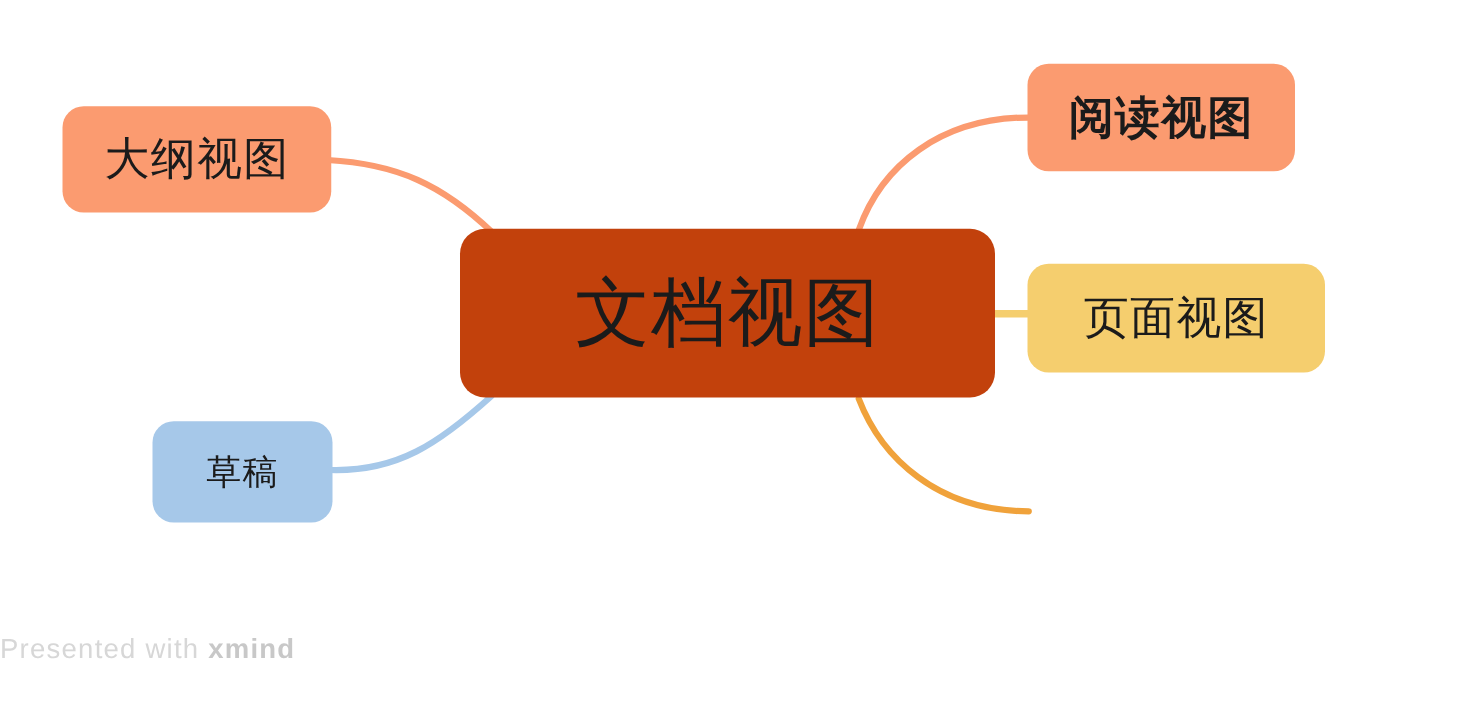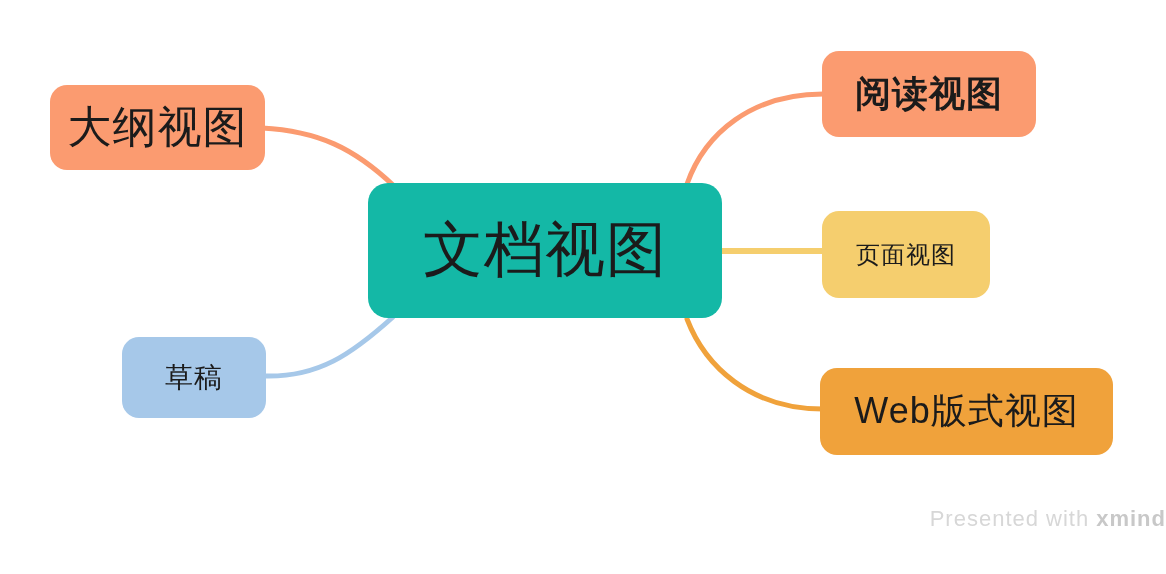--- a/index.html
+++ b/index.html
@@ -22,66 +22,66 @@
     display: flex;
     align-items: center;
     justify-content: center;
     color: #1b1b1b;
     white-space: nowrap;
     cursor: default;
     letter-spacing: 1px;
   }
   .node-center {
     left: 368px; top: 183px;
-    width: 354px; height: 135px;
-    background: #14b8a6;
+    width: 428px; height: 135px;
+    background: #c2410c;
     border-radius: 20px;
     font-size: 60px;
   }
   .node-outline {
     left: 50px; top: 85px;
     width: 215px; height: 85px;
     background: #FB9B70;
     border-radius: 17px;
-    font-size: 44px;
+    font-size: 36px;
   }
   .node-draft {
     left: 122px; top: 337px;
     width: 144px; height: 81px;
     background: #A6C8E9;
     border-radius: 17px;
     font-size: 28px;
   }
   .node-reading {
     left: 822px; top: 51px;
     width: 214px; height: 86px;
     background: #FB9B70;
     border-radius: 17px;
     font-size: 36px;
     font-weight: bold;
   }
   .node-page {
     left: 822px; top: 211px;
-    width: 168px; height: 87px;
+    width: 238px; height: 87px;
     background: #F5CE6E;
     border-radius: 17px;
-    font-size: 24px;
+    font-size: 36px;
   }
   .node-web {
     left: 820px; top: 368px;
     width: 293px; height: 87px;
     background: #F0A23B;
     border-radius: 17px;
     font-size: 36px;
   }
   .footer {
     position: absolute;
     left: 0; right: 0;
     top: 506px;
-    text-align: right;
+    text-align: left;
     font-size: 22px;
     letter-spacing: 1px;
     color: #d7d7d7;
   }
   .footer .brand {
     margin-left: 7px;
     font-weight: 700;
     color: #c8c8c8;
   }
 </style>
@@ -111,21 +111,18 @@
   </div>
 
   <div class="node node-reading">
     <span>阅读视图</span>
   </div>
 
   <div class="node node-page">
     <span>页面视图</span>
   </div>
 
-  <div class="node node-web">
-    <span>Web版式视图</span>
-  </div>
 
   <div class="footer">
     <span>Presented with</span><span class="brand">xmind</span>
   </div>
 
 </div>
 
 </body></html>

